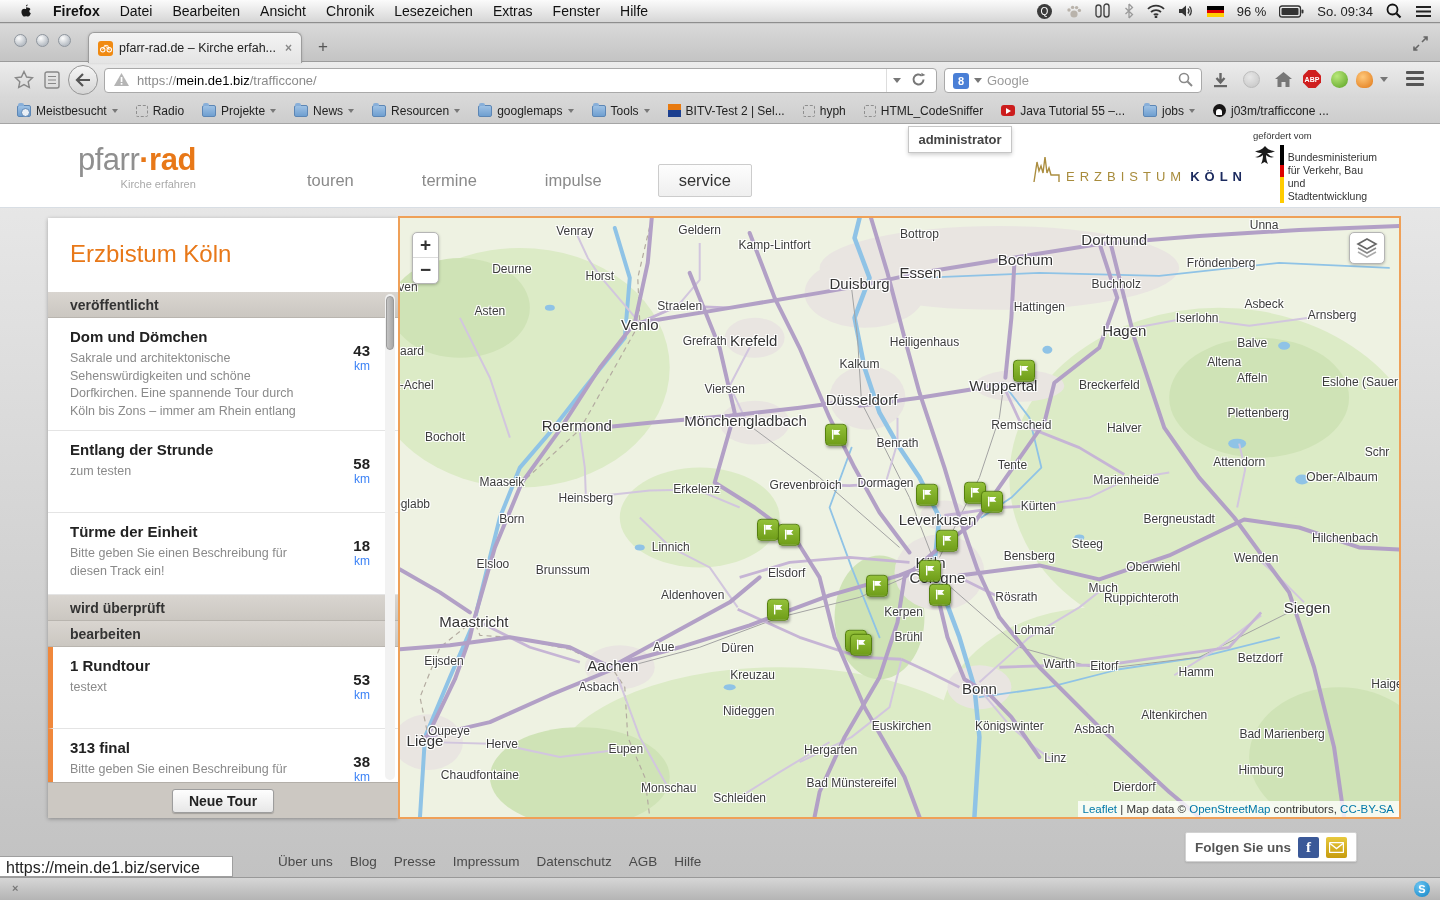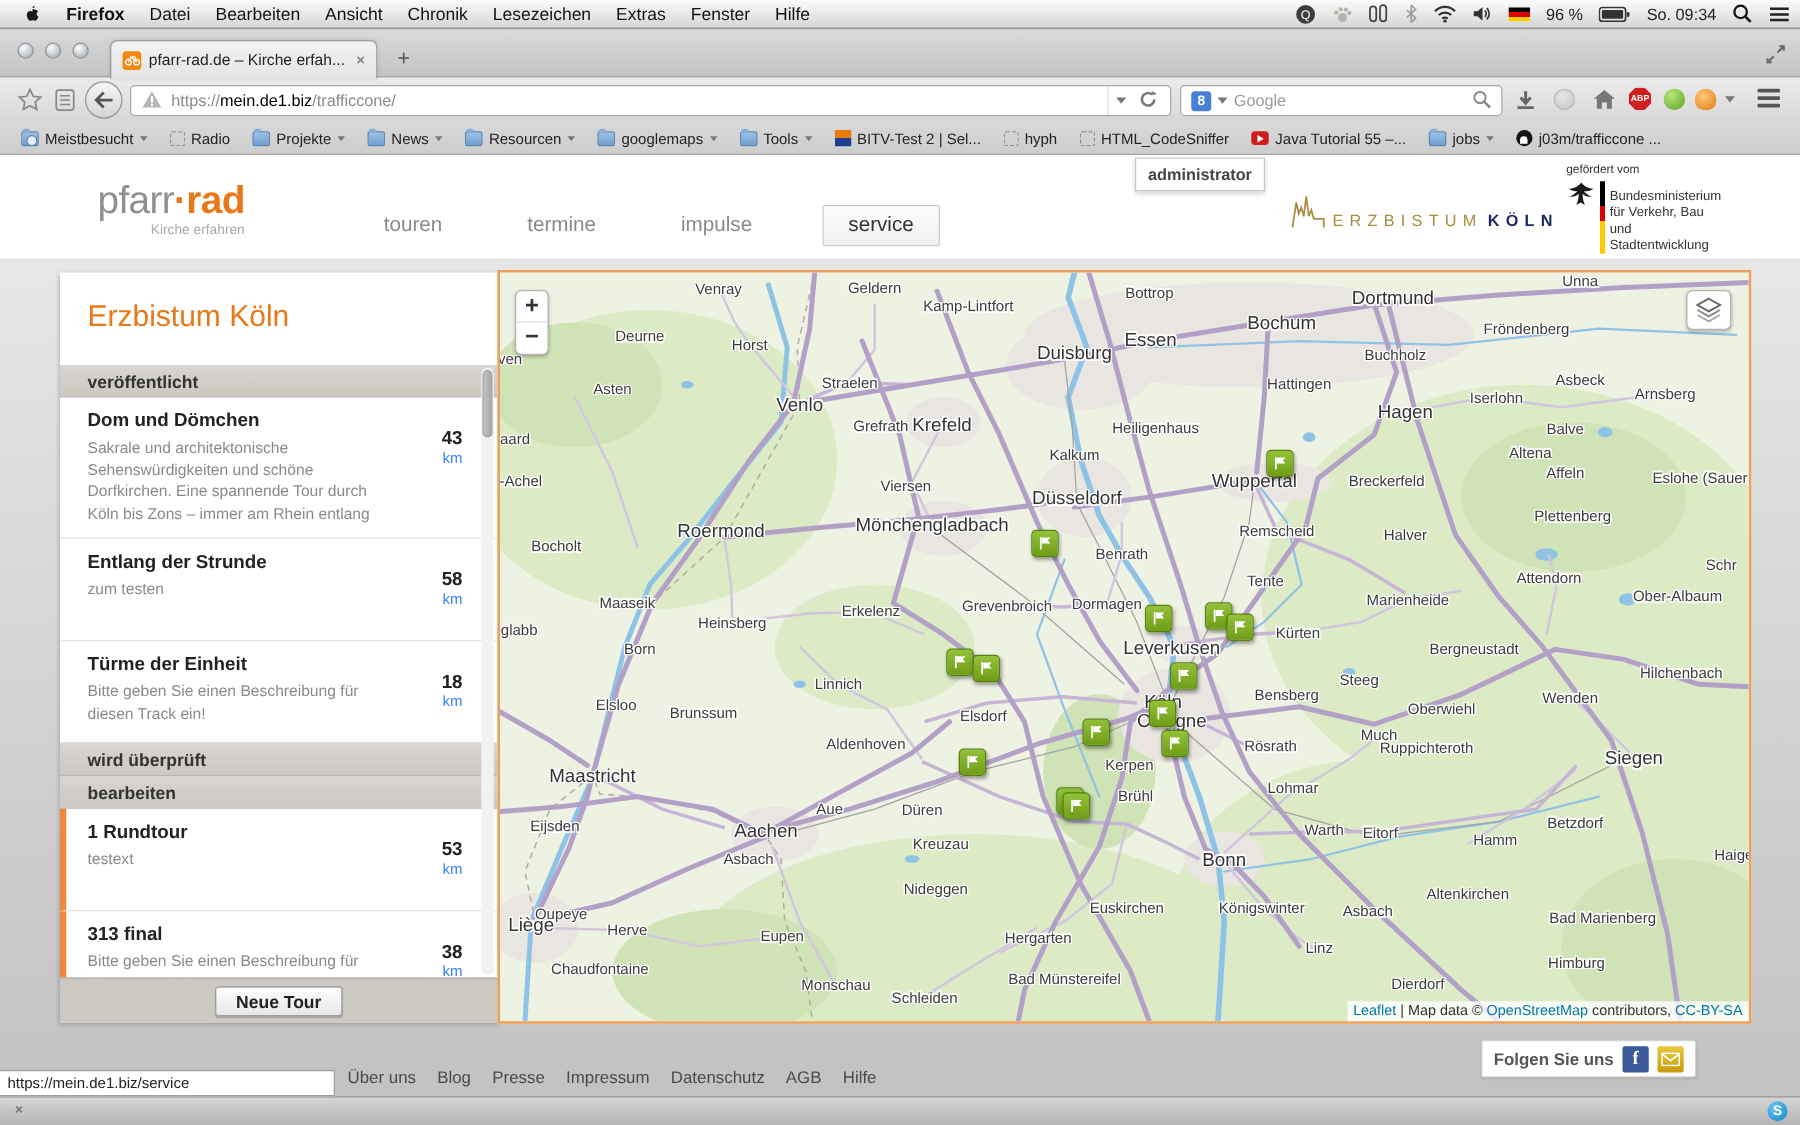--- a/index.html
+++ b/index.html
@@ -161,22 +161,22 @@
   .pfoot{position:absolute;left:278px;top:730px;display:flex;gap:17px;font-size:13.5px;color:#4a4a4a;}
   .follow{position:absolute;right:83px;top:708px;height:30px;background:#fff;border:1px solid #d2d2d2;
     border-radius:2px;display:flex;align-items:center;gap:7px;padding:0 9px;font-size:13.5px;
     font-weight:bold;color:#555;box-shadow:0 1px 2px rgba(0,0,0,.12);margin-left:11px;}
   .fb{width:21px;height:21px;background:#3b5998;border-radius:2px;color:#fff;font-weight:bold;
     font-size:15px;text-align:center;line-height:21px;font-family:"Liberation Serif",serif;}
   .mail{width:21px;height:21px;background:linear-gradient(#e8c93e,#c79c0e);border-radius:2px;
     display:flex;align-items:center;justify-content:center;}
 
   
-  .statustip{position:absolute;left:0;top:856px;width:268px;height:21px;background:#fff;
-    border:1px solid #9f9f9f;border-left:none;font-size:12px;color:#222;padding:2px 6px;z-index:6;}
+  .statustip{position:absolute;left:0;top:856px;width:233px;height:21px;background:#fff;
+    border:1px solid #9f9f9f;border-left:none;font-size:16px;color:#222;padding:2px 6px;z-index:6;}
   .addonbar{position:absolute;left:0;top:877px;width:100%;height:23px;
     background:linear-gradient(#d6d6d6,#b4b4b4);border-top:1px solid #999;}
   .ab-close{position:absolute;left:12px;top:4px;color:#777;font-weight:bold;font-size:11px;}
   .skype{position:absolute;right:10px;top:3px;width:16px;height:16px;border-radius:50%;
     background:radial-gradient(circle at 35% 30%,#6cc5f2,#0f84c6);color:#fff;font-size:11px;
     font-weight:bold;text-align:center;line-height:16px;}
 </style>
 </head>
 <body>
 

